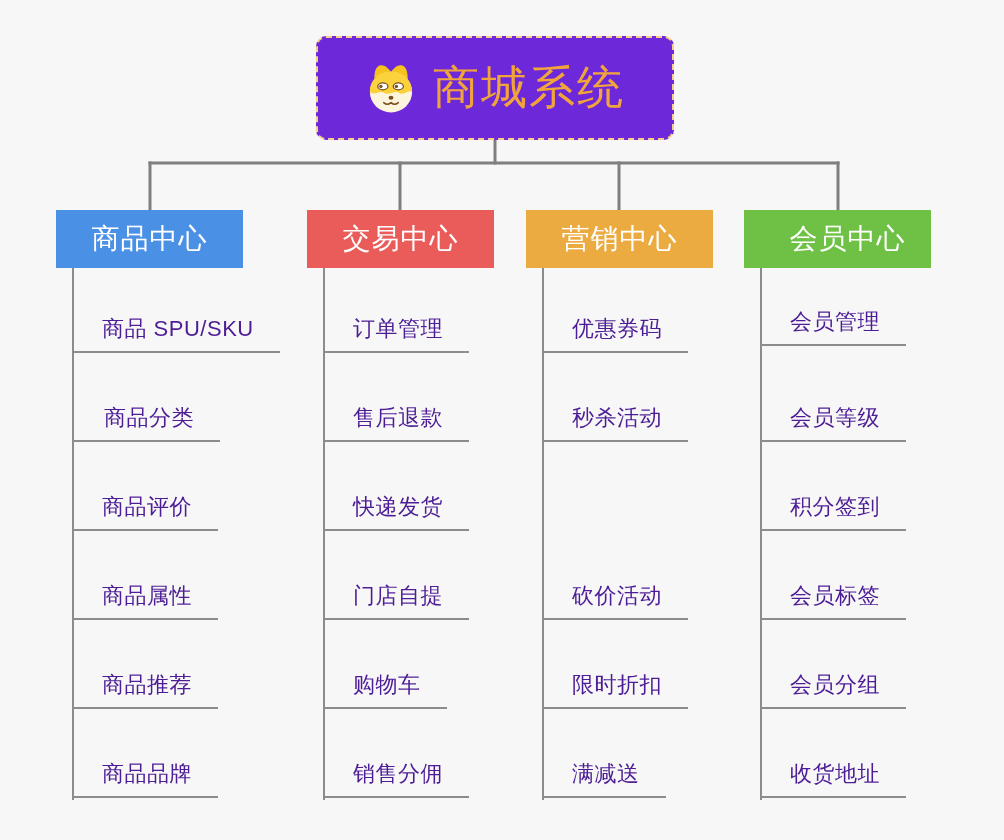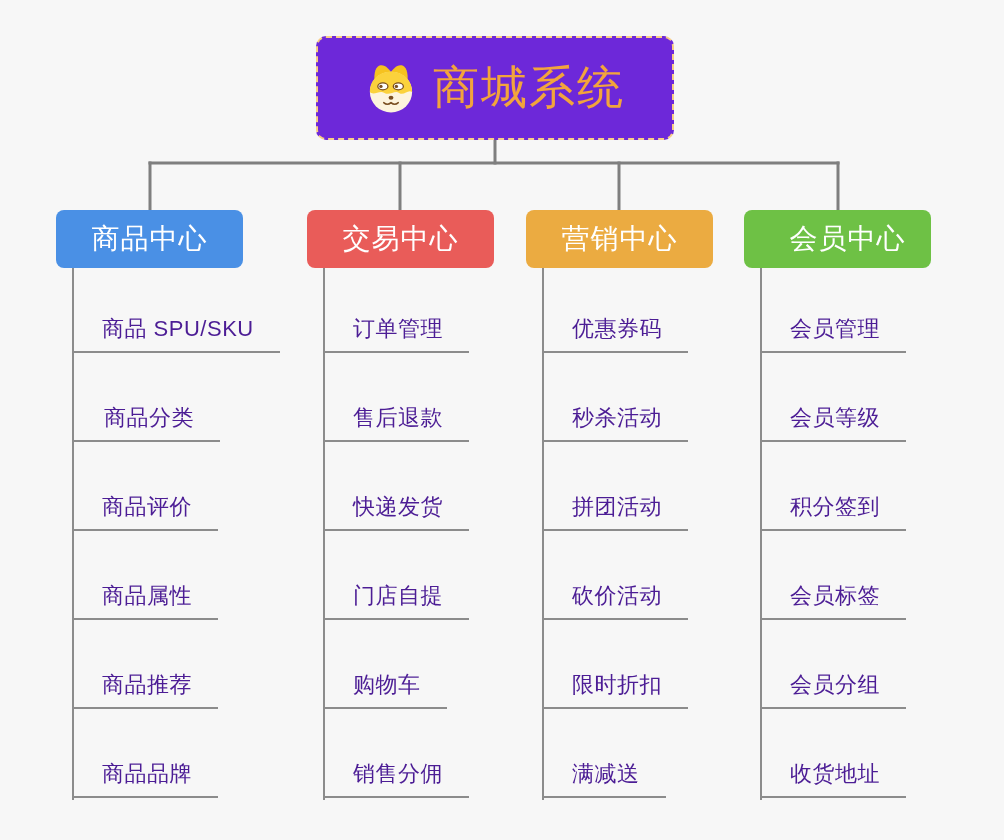--- a/index.html
+++ b/index.html
@@ -18,21 +18,21 @@
     box-sizing:border-box;
   }
   .root-title{
     font-size:46px;letter-spacing:2px;color:#f2a43c;font-weight:400;white-space:nowrap;
   }
   .doge{width:52px;height:52px;flex:0 0 auto;}
   
   .column{position:absolute;top:210px;width:187px;height:600px;}
   .branch-header{
     position:absolute;left:0;top:0;width:100%;height:58px;
-    border-radius:8px;display:flex;align-items:center;justify-content:center;
+    border-radius:0;display:flex;align-items:center;justify-content:center;
     color:#ffffff;font-size:28px;letter-spacing:1px;box-sizing:border-box;
   }
   .vline{
     position:absolute;left:16px;top:58px;width:2px;height:532px;
     background:#8c8c8c;
   }
   .tree-item{
     position:absolute;left:16px;
     display:inline-block;white-space:nowrap;
     padding:0 26px 6px 30px;
@@ -104,31 +104,30 @@
         <div class="tree-item" style="top: 459px;">购物车</div>
         <div class="tree-item" style="top: 548px;">销售分佣</div>
       </div>
       <div class="column" style="left: 526px;">
     <div class="branch-header" style="background: rgb(235, 171, 65);">
       <span>营销中心</span>
     </div>
     <div class="vline"></div>
   <div class="tree-item" style="top: 103px;">优惠券码</div>
         <div class="tree-item" style="top: 192px;">秒杀活动</div>
-        <div class="tree-item" style="top: 281px;">拼团活动</div>
         <div class="tree-item" style="top: 370px;">砍价活动</div>
         <div class="tree-item" style="top: 459px;">限时折扣</div>
         <div class="tree-item" style="top: 548px;">满减送</div>
       </div>
       <div class="column" style="left: 744px;">
     <div class="branch-header" style="background: rgb(110, 193, 69); padding-left: 20px;">
       <span>会员中心</span>
     </div>
     <div class="vline"></div>
-  <div class="tree-item" style="top: 103px;">会员管理</div>
+  <div class="tree-item" style="top: 96px;">会员管理</div>
         <div class="tree-item" style="top: 192px;">会员等级</div>
         <div class="tree-item" style="top: 281px;">积分签到</div>
         <div class="tree-item" style="top: 370px;">会员标签</div>
         <div class="tree-item" style="top: 459px;">会员分组</div>
         <div class="tree-item" style="top: 548px;">收货地址</div>
       </div>
     </div>
 
 </div>
 

